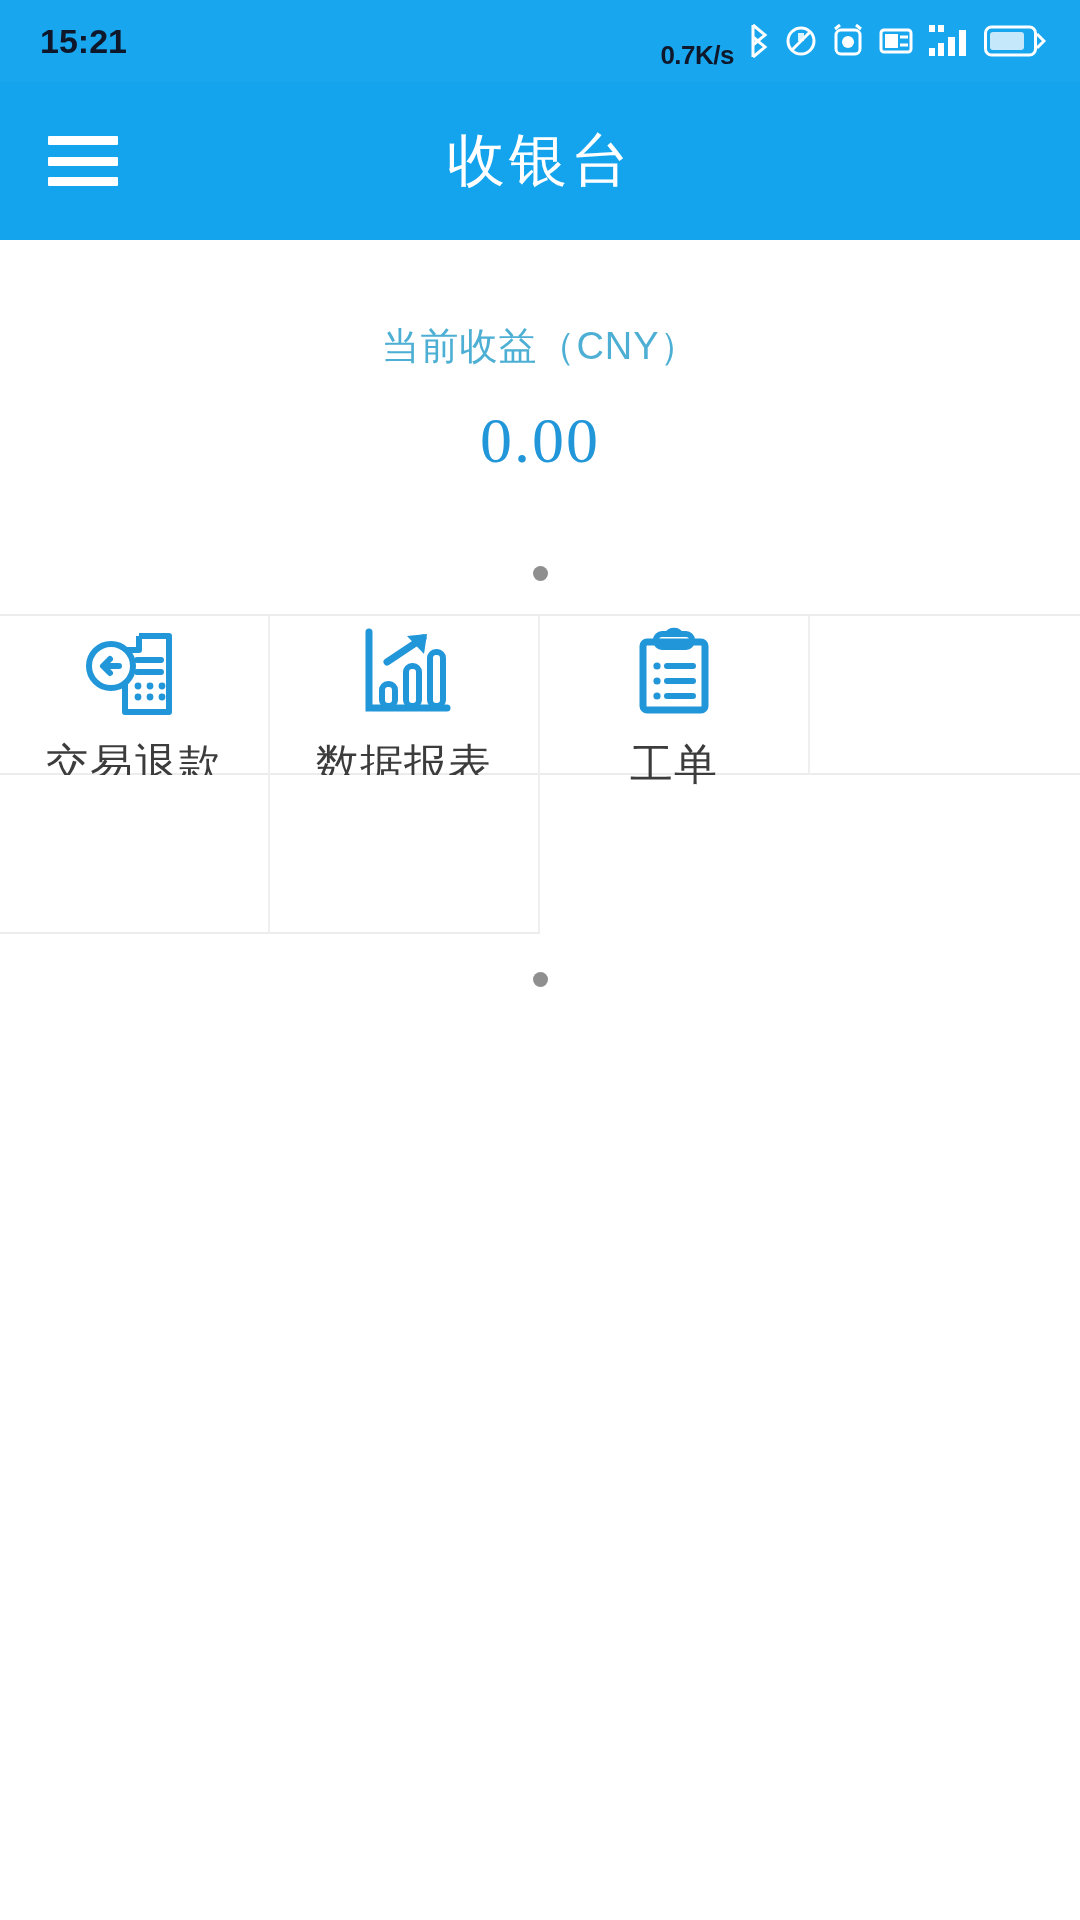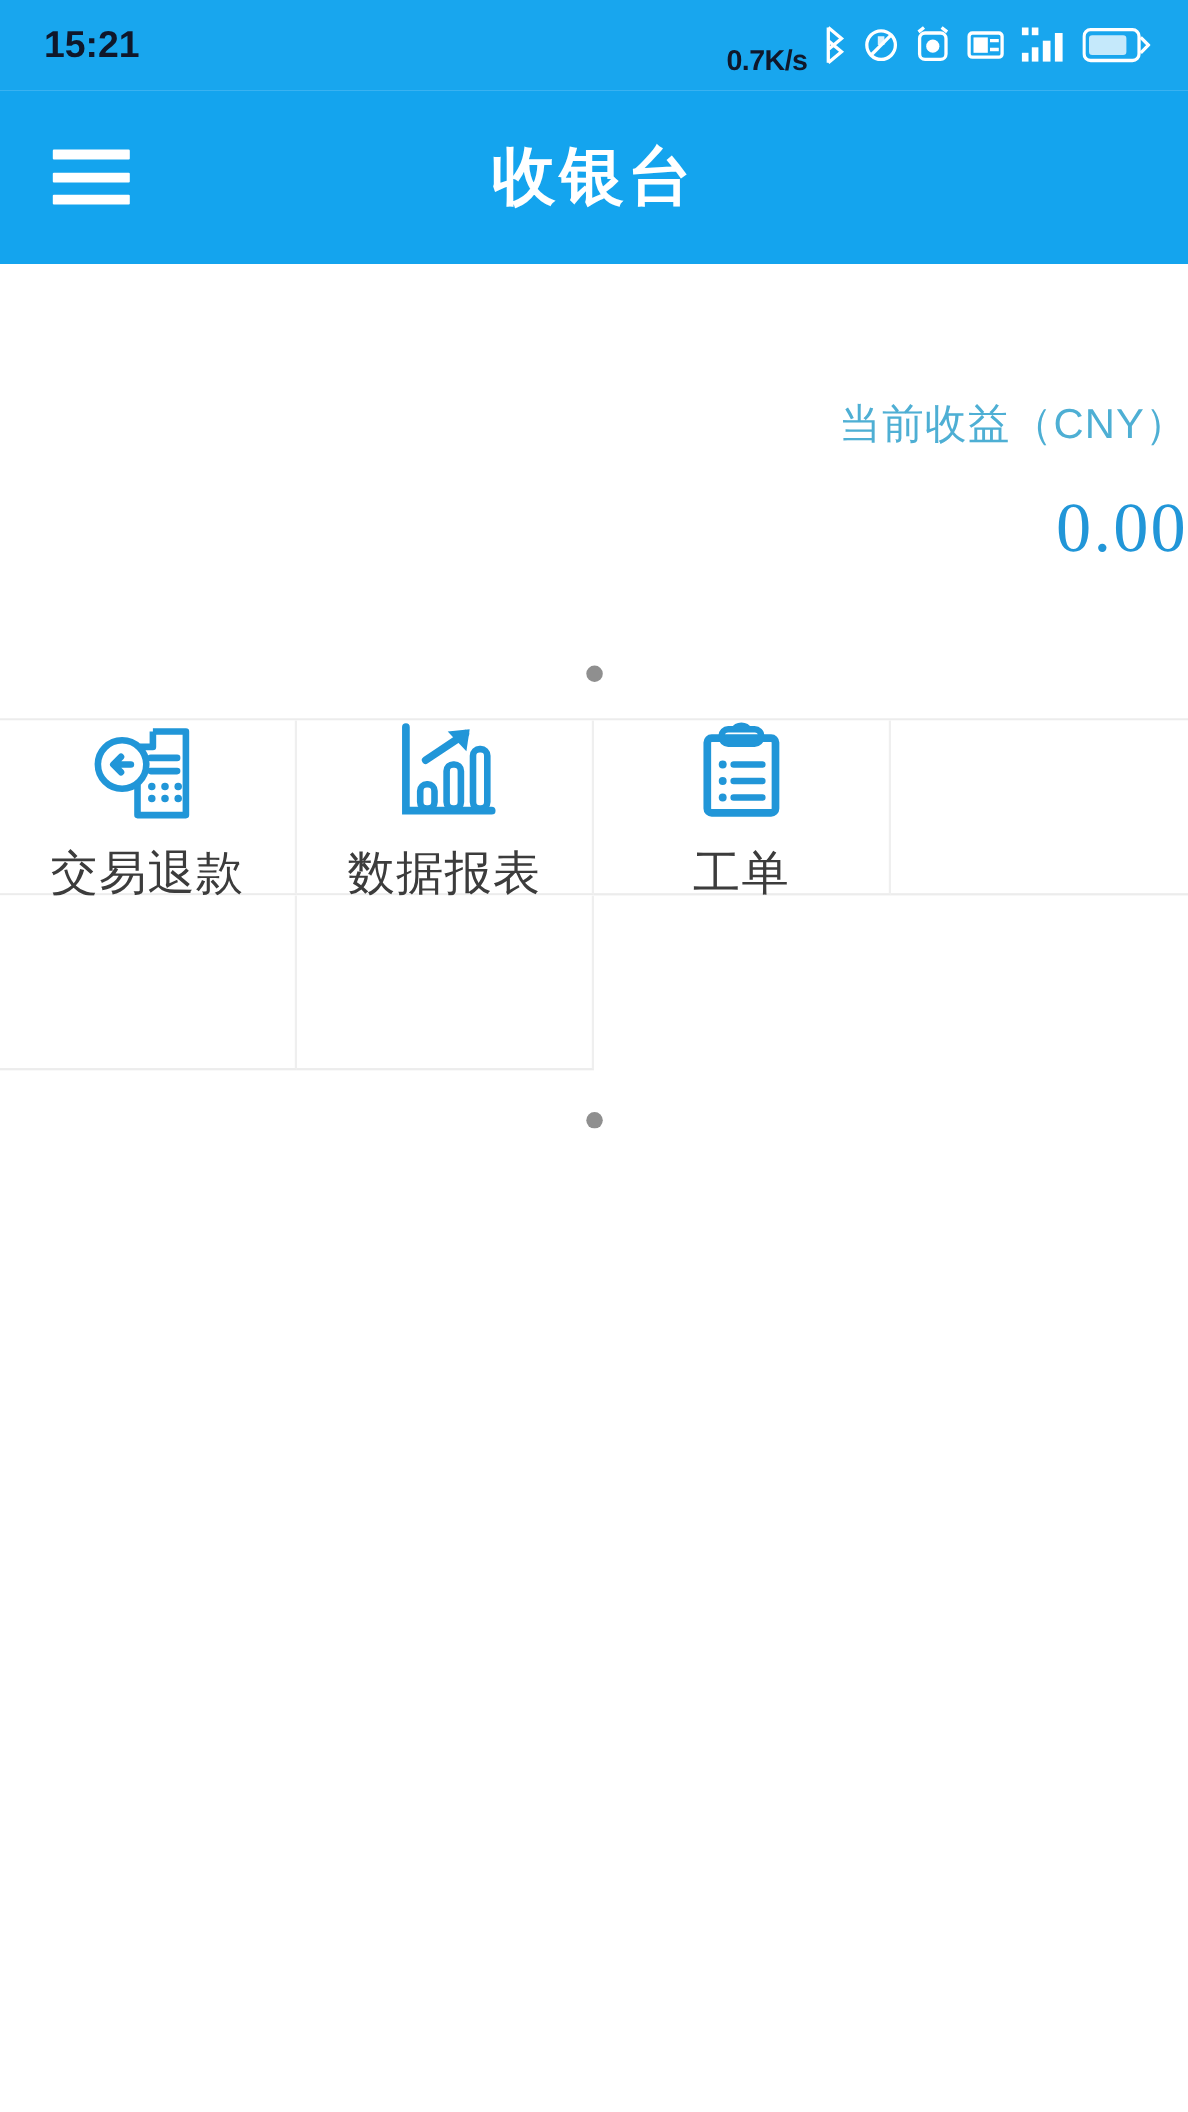--- a/index.html
+++ b/index.html
@@ -28,47 +28,47 @@
     position:relative; display:flex; align-items:center;
   }
   .hamburger {
     position:absolute; left:48px; top:50%; transform:translateY(-50%);
     width:70px; height:50px; display:flex; flex-direction:column;
     justify-content:space-between; cursor:pointer;
   }
   .hamburger span { display:block; width:100%; height:9px; background:#ffffff; border-radius:1px; }
   .header-title {
     width:100%; text-align:center; color:#ffffff;
-    font-size:58px; font-weight:bold; letter-spacing:4px;
+    font-size:58px; font-weight:normal; letter-spacing:4px;
   }
 
   
   .earnings {
-    flex:0 0 auto; padding-top:120px; padding-bottom:0;
-    display:flex; flex-direction:column; align-items:flex-end;
+    flex:0 0 auto; padding-top:81px; padding-bottom:0;
+    display:flex; flex-direction:column; align-items:center;
   }
   .earn-label { color:#4EAFD4; font-size:38px; letter-spacing:1px; }
   .earn-value { color:#2196D8; font-size:64px; margin-top:32px; letter-spacing:2px;font-family:Liberation Serif, serif; }
 
   
   .dots-row { display:flex; justify-content:center; align-items:center; gap:16px; }
   .dots-top { margin-top:88px; margin-bottom:33px; }
   .dots-bottom { margin-top:38px; }
   .dot { width:15px; height:15px; border-radius:50%; background:#8f8f8f; }
 
   
   .grid-wrap { flex:0 0 auto; }
   .grid {
     display:grid; grid-template-columns:repeat(4,1fr);
     border-top:2px solid #ececec;
   }
   .cell {
     height:159px; background:#ffffff;
     border-right:2px solid #efefef; border-bottom:2px solid #ececec;
-    display:flex; flex-direction:column; align-items:center; justify-content:center;
+    display:flex; flex-direction:column; align-items:center; 
   }
   .cell:nth-child(4n) { border-right:none; }
   .cell.empty { }
   .cell-icon { height:108px; display:flex; align-items:center; justify-content:center; }
   .cell-label { margin-top:14px; font-size:43px; color:#3c3c3c; letter-spacing:1px; }
 
   .filler { flex:1 1 auto; background:#ffffff; }
 </style>
 </head>
 <body>

